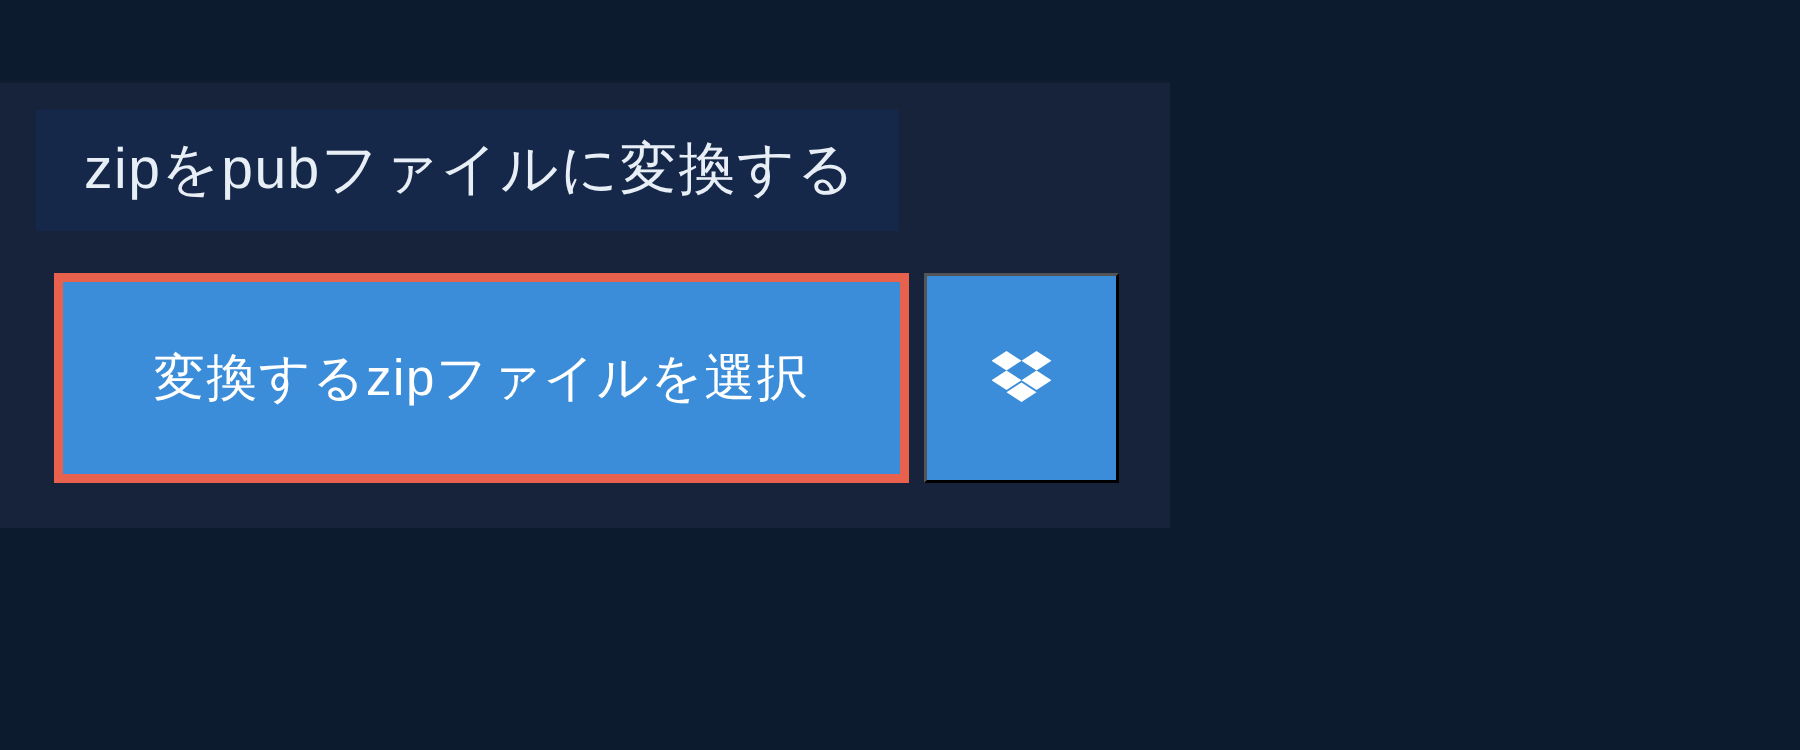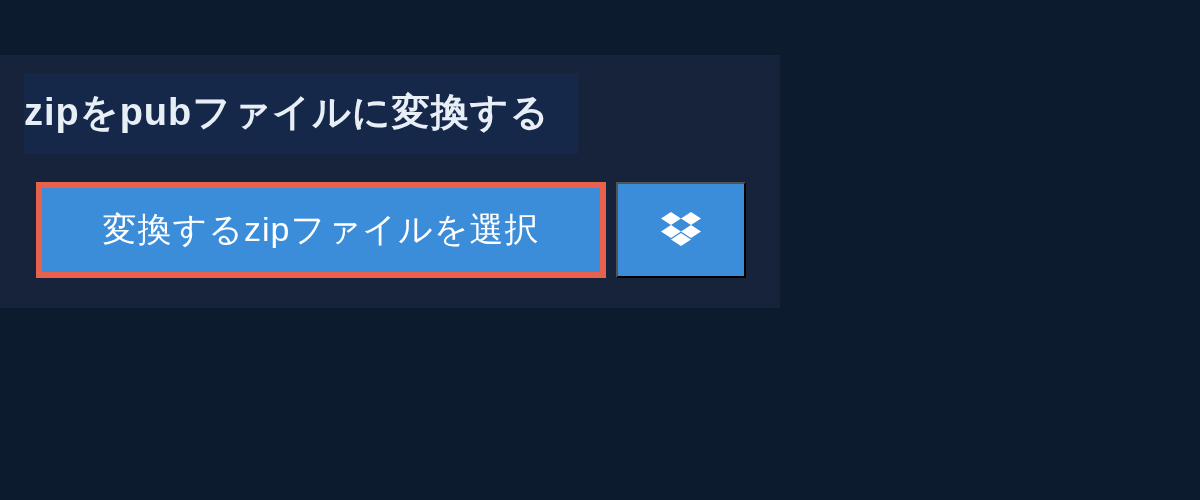--- a/index.html
+++ b/index.html
@@ -24,35 +24,36 @@
     .title-wrapper {
       background-color: #16284a;
       display: inline-block;
       padding: 14px 28px 16px 0;
       margin-left: -4px;
       margin-bottom: 28px;
     }
     .title {
       color: #e8eef5;
       font-size: 38px;
-      font-weight: 700;
+      font-weight: 400;
       letter-spacing: 1px;
+      padding-left: 32px;
     }
     .button-row {
       display: flex;
       gap: 10px;
       padding-left: 8px;
     }
     .select-file-button {
       background-color: #3b8dd9;
       border: 6px solid #e8614c;
       color: #ffffff;
       font-size: 34px;
       font-weight: 400;
-      padding: 19px 40px;
+      padding: 41px 40px;
       cursor: pointer;
       display: flex;
       align-items: center;
       justify-content: center;
       letter-spacing: 1px;
       min-width: 570px;
     }
     .dropbox-button {
       background-color: #3b8dd9;
       color: #ffffff;

